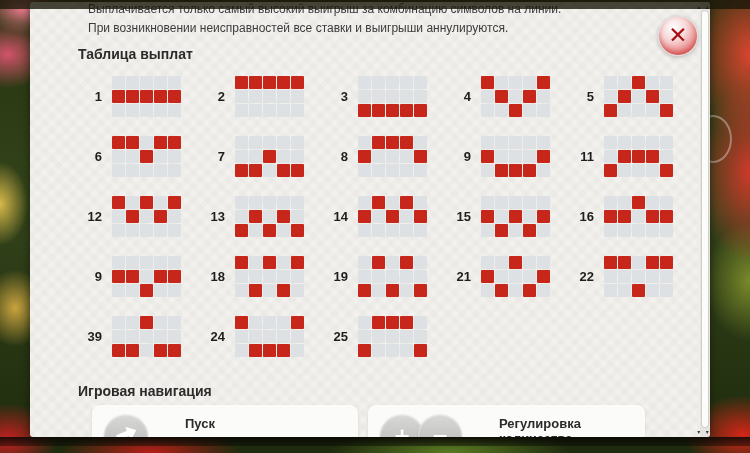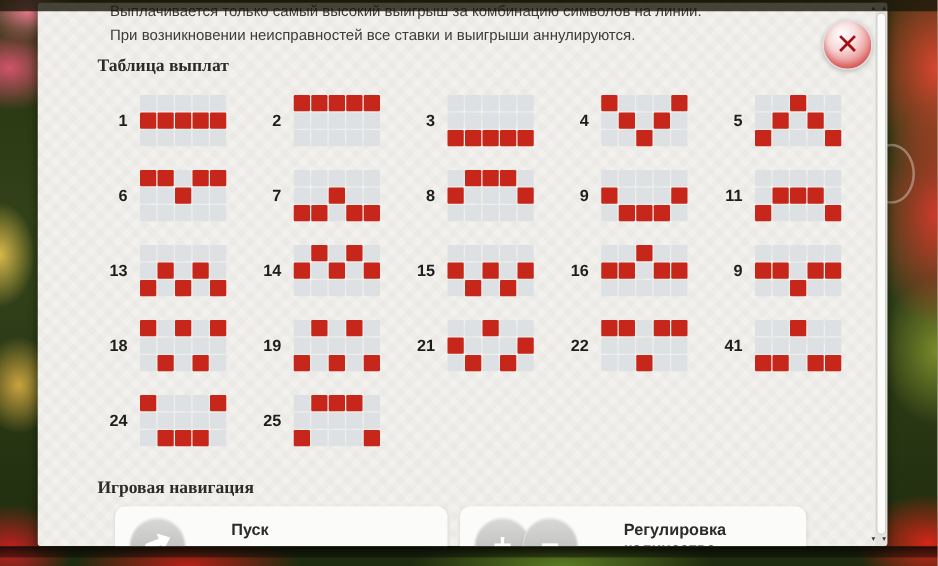--- a/index.html
+++ b/index.html
@@ -34,21 +34,21 @@
     position:absolute;left:30px;top:2px;width:680px;height:435px;z-index:3;
     background:
       repeating-linear-gradient(45deg, rgba(0,0,0,0.015) 0 5px, rgba(0,0,0,0) 5px 10px),
       repeating-linear-gradient(-45deg, rgba(0,0,0,0.015) 0 5px, rgba(0,0,0,0) 5px 10px),
       #f2f1ed;
     border-radius:3px;box-shadow:0 0 8px rgba(0,0,0,0.45);overflow:hidden;
   }
 
   .disclaimer{position:absolute;left:58px;top:-2px;font-size:12px;line-height:19px;color:#3c3c3c;}
 
-  .section-title{position:absolute;left:48px;font-size:14px;font-weight:bold;color:#2b2b2b;font-family:Liberation Serif, serif;}
+  .section-title{position:absolute;left:48px;font-size:14px;font-weight:bold;color:#2b2b2b;}
   .title-paytable{top:44px;}
   .title-nav{top:381px;}
 
   
   .paylines{position:absolute;left:52px;top:74px;display:grid;
     grid-template-columns:repeat(5,123px);row-gap:19px;}
   .payline{display:flex;align-items:center;height:41px;}
   .pl-num{width:20px;text-align:right;font-size:13px;font-weight:bold;color:#1e1e1e;margin-right:10px;}
   .pl-grid{display:grid;grid-template-columns:repeat(5,13px);grid-template-rows:repeat(3,13px);gap:1px;}
   .cell{background:#dde1e4;border-radius:1px;}
@@ -295,20 +295,40 @@
           <div class="cell on"></div>
           <div class="cell"></div>
           <div class="cell on"></div>
           <div class="cell"></div>
           <div class="cell"></div>
           <div class="cell"></div>
           <div class="cell on"></div>
         </div>
       </div>
       <div class="payline">
+        <div class="pl-num">12</div>
+        <div class="pl-grid">
+          <div class="cell on"></div>
+          <div class="cell"></div>
+          <div class="cell on"></div>
+          <div class="cell"></div>
+          <div class="cell on"></div>
+          <div class="cell"></div>
+          <div class="cell on"></div>
+          <div class="cell"></div>
+          <div class="cell on"></div>
+          <div class="cell"></div>
+          <div class="cell"></div>
+          <div class="cell"></div>
+          <div class="cell"></div>
+          <div class="cell"></div>
+          <div class="cell"></div>
+        </div>
+      </div>
+      <div class="payline">
         <div class="pl-num">13</div>
         <div class="pl-grid">
           <div class="cell"></div>
           <div class="cell"></div>
           <div class="cell"></div>
           <div class="cell"></div>
           <div class="cell"></div>
           <div class="cell"></div>
           <div class="cell on"></div>
           <div class="cell"></div>
@@ -475,21 +495,21 @@
           <div class="cell"></div>
           <div class="cell"></div>
           <div class="cell"></div>
           <div class="cell"></div>
           <div class="cell on"></div>
           <div class="cell"></div>
           <div class="cell"></div>
         </div>
       </div>
       <div class="payline">
-        <div class="pl-num">41</div>
+        <div class="pl-num">39</div>
         <div class="pl-grid">
           <div class="cell"></div>
           <div class="cell"></div>
           <div class="cell on"></div>
           <div class="cell"></div>
           <div class="cell"></div>
           <div class="cell"></div>
           <div class="cell"></div>
           <div class="cell"></div>
           <div class="cell"></div>

